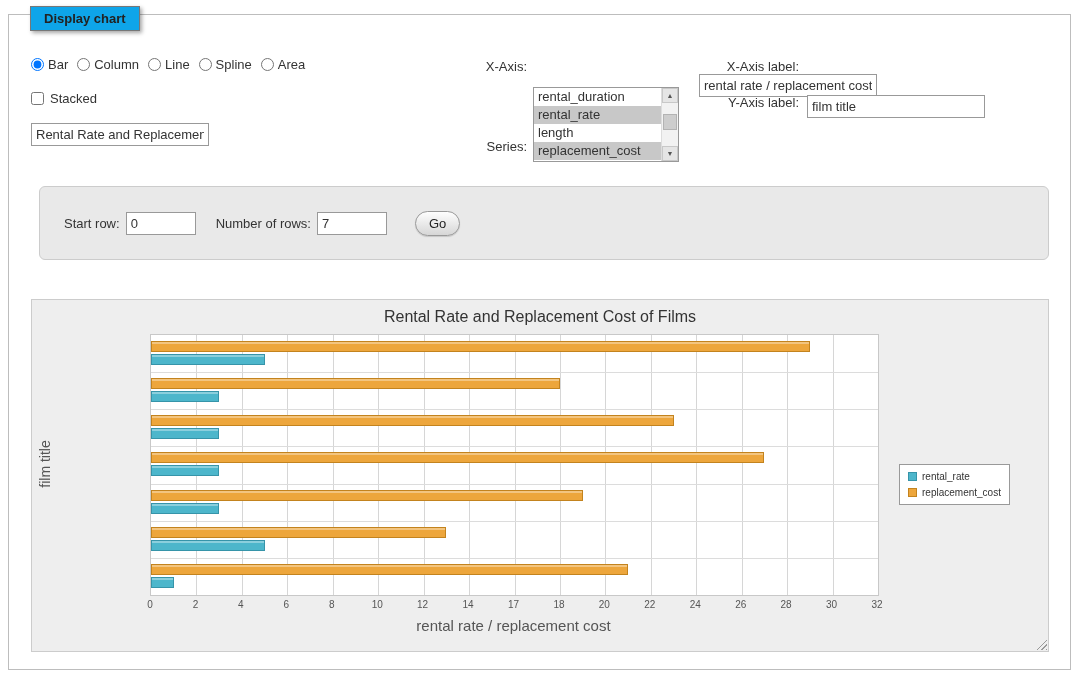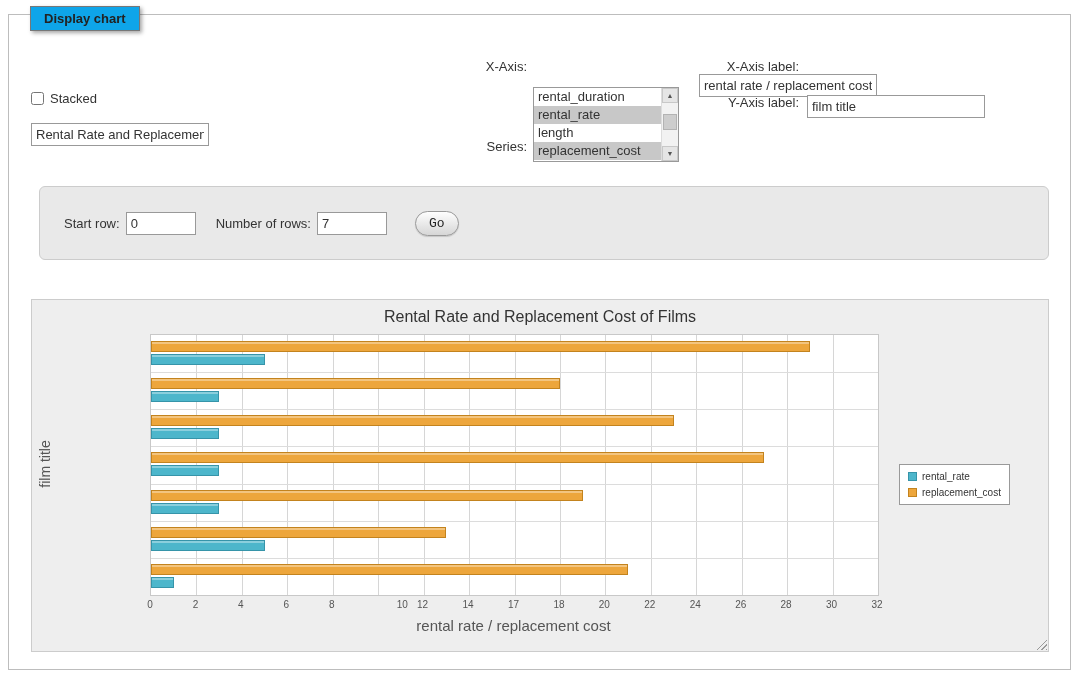--- a/index.html
+++ b/index.html
@@ -28,21 +28,21 @@
   .listbox-items{flex:1;overflow:hidden;}
   .list-item{height:18px;line-height:18px;padding:0 4px;font-size:13px;white-space:nowrap;cursor:default;}
   .list-item.selected{background:#c8c8c8;}
   .scrollbar{width:16px;background:#f2f2f2;border-left:1px solid #ddd;display:flex;flex-direction:column;}
   .sb-btn{height:15px;background:#e5e5e5;border:1px solid #c8c8c8;font-size:7px;color:#555;display:flex;align-items:center;justify-content:center;box-sizing:border-box;}
   .sb-track{flex:1;position:relative;}
   .sb-thumb{position:absolute;left:1px;right:1px;top:11px;height:16px;background:#cdcdcd;border:1px solid #b3b3b3;box-sizing:border-box;}
   .row-panel{position:absolute;left:30px;top:171px;width:1010px;height:74px;box-sizing:border-box;background:#e9e9e9;border:1px solid #ccc;border-radius:6px;display:flex;align-items:center;padding-left:24px;font-size:13px;}
   .row-panel .small-input{width:60px;margin-left:6px;}
   .row-panel .lbl2{margin-left:20px;}
-  .go-btn{margin-left:28px;border:1px solid #999;border-radius:13px;padding:4px 13px;background:linear-gradient(#fefefe,#d6d6d6);font-family:Liberation Mono, monospace;font-size:13px;color:#222;cursor:pointer;box-shadow:0 1px 1px rgba(0,0,0,.15);}
+  .go-btn{margin-left:28px;border:1px solid #999;border-radius:13px;padding:4px 13px;background:linear-gradient(#fefefe,#d6d6d6);font-family:Liberation Sans, sans-serif;font-size:13px;color:#222;cursor:pointer;box-shadow:0 1px 1px rgba(0,0,0,.15);}
   .chart-container{position:absolute;left:22px;top:284px;width:1018px;height:353px;box-sizing:border-box;background:#eee;border:1px solid #ccc;}
   .chart-title{position:absolute;left:0;top:8px;width:100%;text-align:center;font-size:16px;color:#333;}
   .plot{position:absolute;left:118px;top:34px;width:727px;height:260px;background:#fff;border:1px solid #c8c8c8;}
   .vgrid{position:absolute;top:0;bottom:0;width:1px;background:#d6d6d6;}
   .hgrid{position:absolute;left:0;right:0;height:1px;background:#dcdcdc;}
   .bar{position:absolute;left:0;height:11px;box-sizing:border-box;box-shadow:inset 0 2px 0 rgba(255,255,255,.35);}
   .cat-labels{position:absolute;left:0;top:34px;width:112px;height:260px;}
   .cat-label{position:absolute;right:6px;width:106px;text-align:right;font-size:9px;font-weight:600;color:#333;letter-spacing:.2px;}
   .xticks{position:absolute;left:118px;top:299px;width:727px;height:14px;}
   .xtick{position:absolute;transform:translateX(-50%);font-size:10px;color:#555;}
@@ -53,20 +53,42 @@
   .legend-swatch{width:9px;height:9px;margin-right:5px;display:inline-block;box-sizing:border-box;}
   .resize-handle{position:absolute;right:1px;bottom:1px;width:13px;height:13px;background:repeating-linear-gradient(135deg,transparent 0 2px,#999 2px 3px);clip-path:polygon(100% 0,100% 100%,0 100%);cursor:se-resize;}
 </style>
 </head>
 <body>
 
 <div class="page">
   <div class="main-fieldset">
     <div class="legend-box">Display chart</div>
 
+    <div class="radio-row" id="chartTypeRow">
+        <label class="radio-opt">
+          <input type="radio" name="ctype" checked="" style="">
+          <span>Bar</span>
+        </label>
+        <label class="radio-opt">
+          <input type="radio" name="ctype" style="">
+          <span>Column</span>
+        </label>
+        <label class="radio-opt">
+          <input type="radio" name="ctype" style="">
+          <span>Line</span>
+        </label>
+        <label class="radio-opt">
+          <input type="radio" name="ctype" style="">
+          <span>Spline</span>
+        </label>
+        <label class="radio-opt">
+          <input type="radio" name="ctype" style="">
+          <span>Area</span>
+        </label>
+      </div>
 
     <label class="stacked-row">
       <input type="checkbox" id="stackedCb" style="">
       <span>Stacked</span>
     </label>
 
     <input class="text-input title-input" value="Rental Rate and Replacement Cost of Films" style="">
 
     <div class="ctrl-row row-x">
       <span class="ctrl-lbl">X-Axis:</span>
@@ -149,21 +171,21 @@
           <div class="hgrid" style="top: 85.7143%;"></div>
           <div class="bar" style="top: calc(85.7143% + 6px); width: 65.625%; background: rgb(237, 166, 60); border: 1px solid rgb(195, 131, 30);"></div>
           <div class="bar" style="top: calc(85.7143% + 19px); width: 3.125%; background: rgb(77, 182, 203); border: 1px solid rgb(54, 148, 169);"></div>
         </div>
       <div class="xticks" id="xticks">
           <div class="xtick" style="left: 0%;">0</div>
           <div class="xtick" style="left: 6.25%;">2</div>
           <div class="xtick" style="left: 12.5%;">4</div>
           <div class="xtick" style="left: 18.75%;">6</div>
           <div class="xtick" style="left: 25%;">8</div>
-          <div class="xtick" style="left: 31.25%; margin-left: 25px;">10</div>
+          <div class="xtick" style="left: 31.25%;">10</div>
           <div class="xtick" style="left: 37.5%;">12</div>
           <div class="xtick" style="left: 43.75%;">14</div>
           <div class="xtick" style="left: 50%;">17</div>
           <div class="xtick" style="left: 56.25%;">18</div>
           <div class="xtick" style="left: 62.5%;">20</div>
           <div class="xtick" style="left: 68.75%;">22</div>
           <div class="xtick" style="left: 75%;">24</div>
           <div class="xtick" style="left: 81.25%;">26</div>
           <div class="xtick" style="left: 87.5%;">28</div>
           <div class="xtick" style="left: 93.75%;">30</div>

